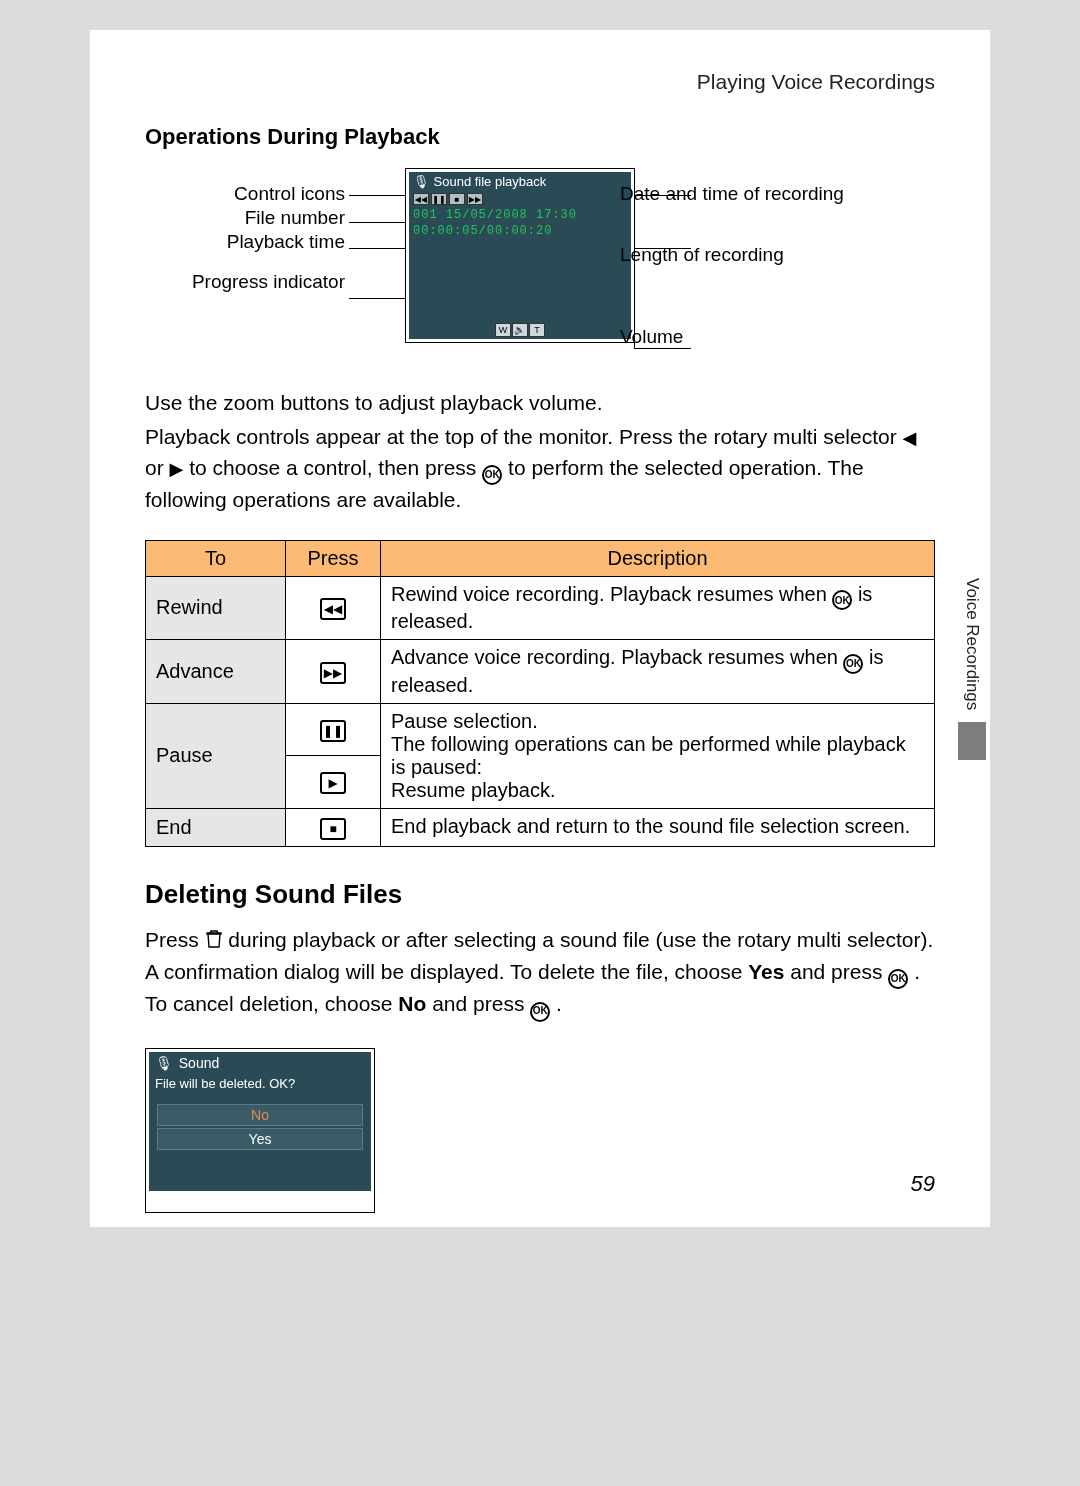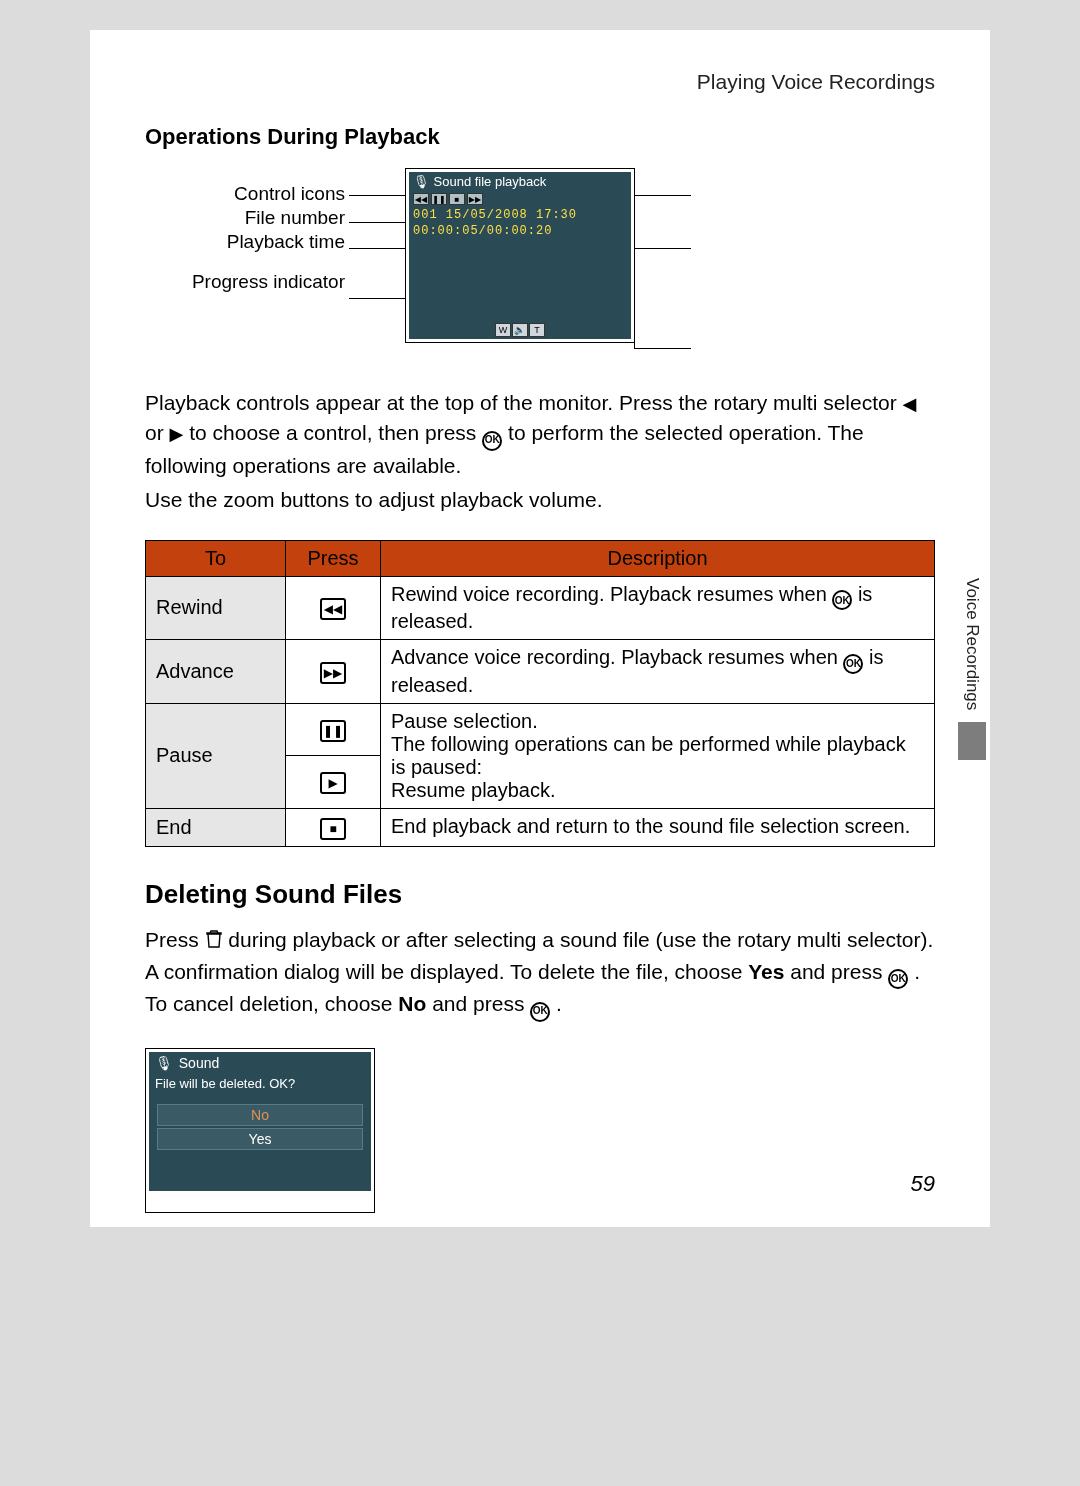--- a/index.html
+++ b/index.html
@@ -94,21 +94,21 @@
   }
   .cs-controls .cbtn {
     width: 16px; height: 12px;
     background: #b0c0c5;
     border: 1px solid #333;
     font-size: 8px;
     display: flex; align-items: center; justify-content: center;
   }
   .cs-info {
     background: #2a4a55;
-    color: #fde047;
+    color: #22c55e;
     font-family: "Courier New", monospace;
     font-size: 12px;
     letter-spacing: 1px;
     padding: 1px 4px;
   }
   .cs-body {
     flex: 1;
     background: #2a4a55;
   }
   .cs-footer {
@@ -158,21 +158,21 @@
     margin-top: 24px;
     font-size: 20px;
   }
   table.ops th, table.ops td {
     border: 1px solid #000;
     padding: 6px 10px;
     text-align: left;
     vertical-align: top;
   }
   table.ops th {
-    background: #c2410c;
+    background: #fdba74;
     font-weight: normal;
     text-align: center;
   }
   table.ops td.col-to { background: #e6e6e6; width: 140px; vertical-align: middle; }
   table.ops td.col-press { width: 95px; text-align: center; vertical-align: middle; }
   .press-btn {
     display: inline-flex;
     width: 26px; height: 22px;
     border: 2px solid #000;
     border-radius: 3px;
@@ -306,41 +306,46 @@
           <div class="cs-body"></div>
           <div class="cs-footer">
             <span>W</span>
             <span>🔈</span>
             <span>T</span>
           </div>
         </div>
       </div>
     </div>
 
+    <div class="right-labels">
+      <div class="r1">Date and time of recording</div>
+      <div class="r2">Length of recording</div>
+      <div class="r3">Volume</div>
+    </div>
 
     <div class="leader" style="left:204px; top:27px; width:56px;"></div>
     <div class="leader" style="left:204px; top:54px; width:56px;"></div>
     <div class="leader" style="left:204px; top:80px; width:56px;"></div>
     <div class="leader" style="left:204px; top:130px; width:56px;"></div>
     <div class="leader" style="left:490px; top:27px; width:56px;"></div>
     <div class="leader" style="left:490px; top:80px; width:56px;"></div>
     <div class="leader" style="left:490px; top:180px; width:56px;"></div>
     <div style="position:absolute; left:489px; top:155px; width:0; height:26px; border-left:1px solid #000;"></div>
   </div>
 
+  <p class="body-text">Use the zoom buttons to adjust playback volume.</p>
   <p class="body-text">
     <span>Playback controls appear at the top of the monitor. Press the rotary multi selector </span>
     <span class="tri">◀</span>
     <span> or </span>
     <span class="tri">▶</span>
     <span> to choose a control, then press </span>
     <span class="ok-icon">OK</span>
     <span> to perform the selected operation. The following operations are available.</span>
   </p>
-  <p class="body-text">Use the zoom buttons to adjust playback volume.</p>
 
   <table class="ops">
     <tbody>
         <tr>
       <th>To</th>
       <th>Press</th>
       <th>Description</th>
     </tr>
     <tr>
       <td class="col-to">Rewind</td>

